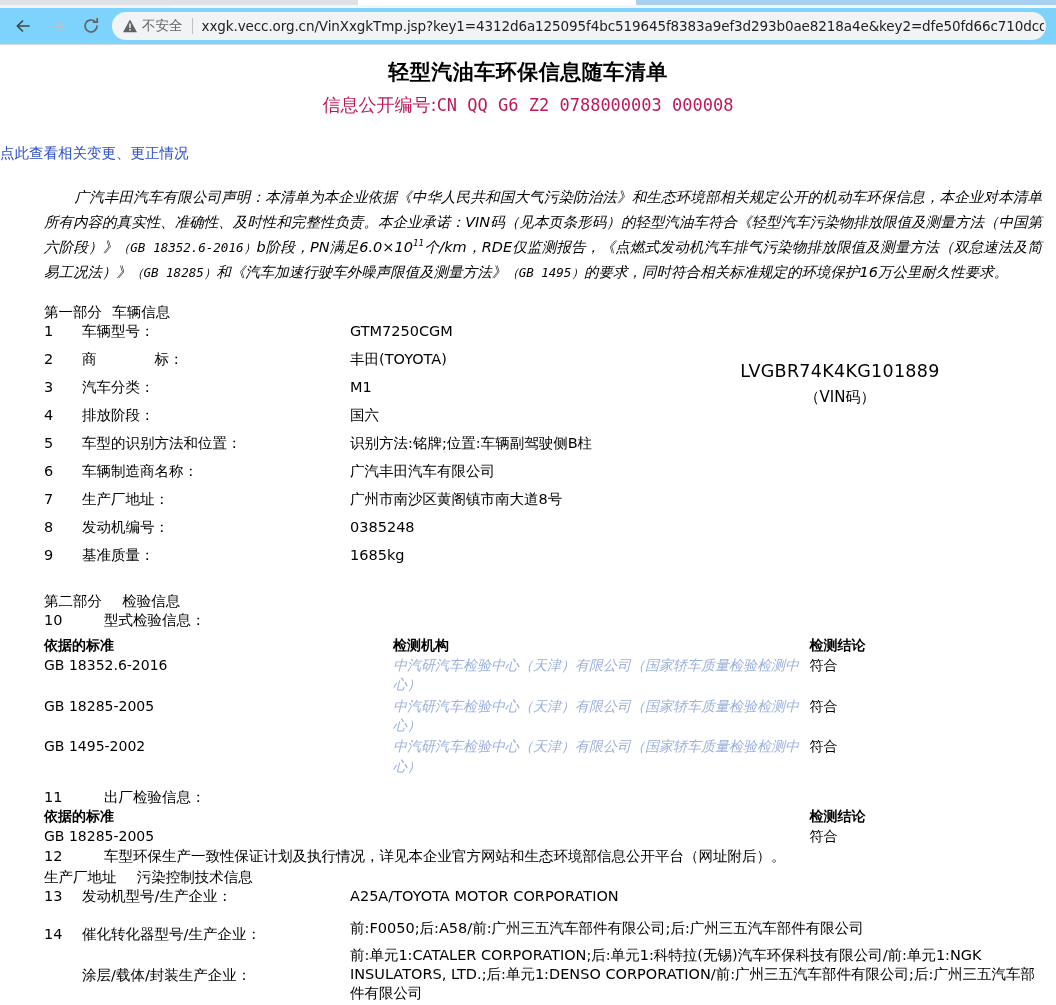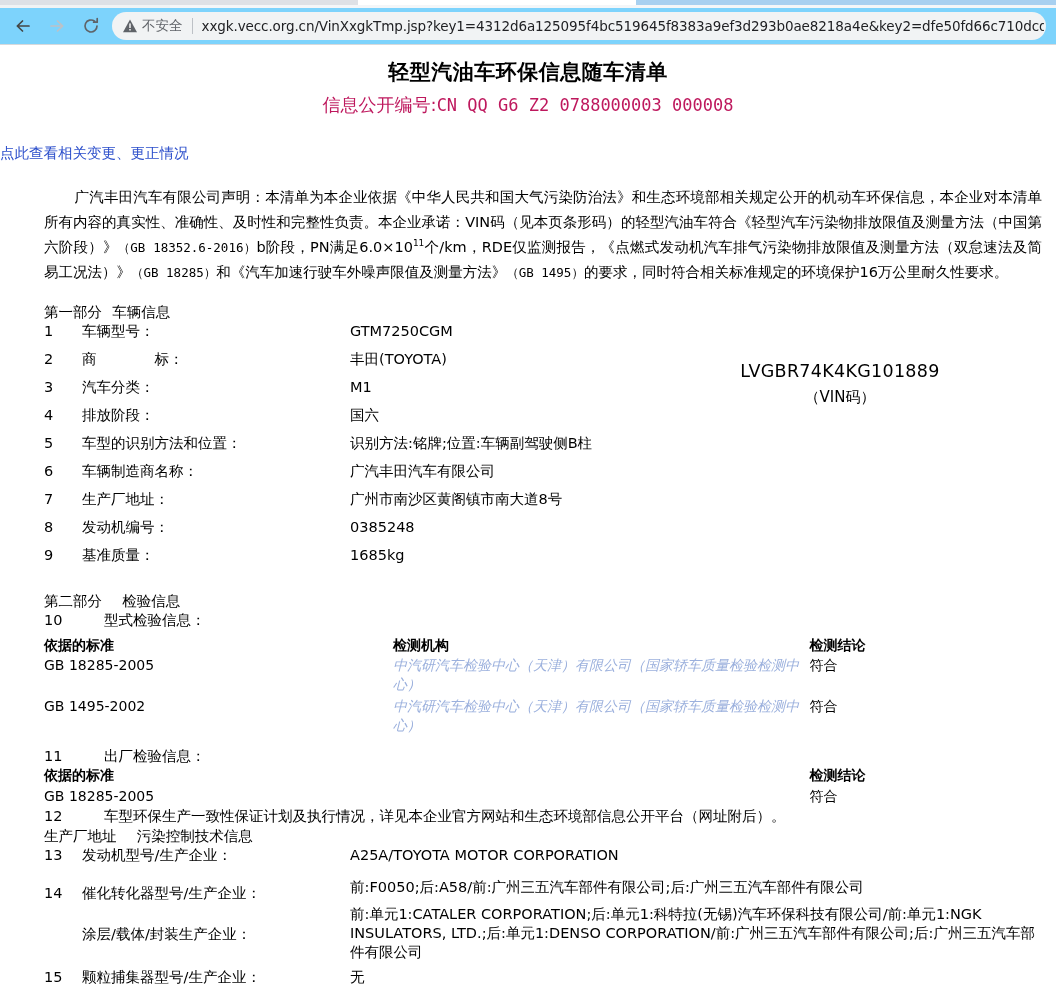--- a/index.html
+++ b/index.html
@@ -61,21 +61,21 @@
   .doc-subtitle .mono { font-family:"DejaVu Sans Mono","Liberation Mono",monospace; font-size:17px; }
 
   .link-row { text-align:left; margin-top:26px; }
   .chg-link {
     color:#2b4ecb; font-size:14.5px; text-decoration:none; cursor:pointer;
     font-family:"DejaVu Sans",sans-serif;
   }
 
   .decl {
     margin:22px 14px 0 44px; font-size:14.5px; line-height:1.72; color:#000;
-    text-align:justify; font-family:"DejaVu Sans",sans-serif;
+    text-align:justify; font-family:"DejaVu Sans",sans-serif;font-style:italic;
   }
   .decl .indent { display:inline-block; width:2.1em; }
   .decl .sm { font-family:"DejaVu Sans Mono","Liberation Mono",monospace; font-size:12.5px; }
   .decl sup { font-size:0.62em; vertical-align:super; }
 
   .sec-head {
     font-weight:normal; font-size:14.5px; margin:18px 0 0 44px; color:#000;
     font-family:"DejaVu Sans",sans-serif;
   }
   .sec-head .sp { display:inline-block; width:0.7em; }
@@ -242,20 +242,27 @@
 
   <div class="gap6"></div>
   <table class="insp">
     <tbody>
       <tr>
         <td class="i-std i-hdr">依据的标准</td>
         <td class="i-org i-hdr">检测机构</td>
         <td class="i-res i-hdr">检测结论</td>
       </tr>
       <tr>
+        <td class="i-std">GB 18352.6-2016</td>
+        <td class="i-org">
+            <span class="org-name">中汽研汽车检验中心（天津）有限公司（国家轿车质量检验检测中心）</span>
+          </td>
+        <td class="i-res">符合</td>
+      </tr>
+      <tr>
         <td class="i-std">GB 18285-2005</td>
         <td class="i-org">
             <span class="org-name">中汽研汽车检验中心（天津）有限公司（国家轿车质量检验检测中心）</span>
           </td>
         <td class="i-res">符合</td>
       </tr>
       <tr>
         <td class="i-std">GB 1495-2002</td>
         <td class="i-org">
             <span class="org-name">中汽研汽车检验中心（天津）有限公司（国家轿车质量检验检测中心）</span>

